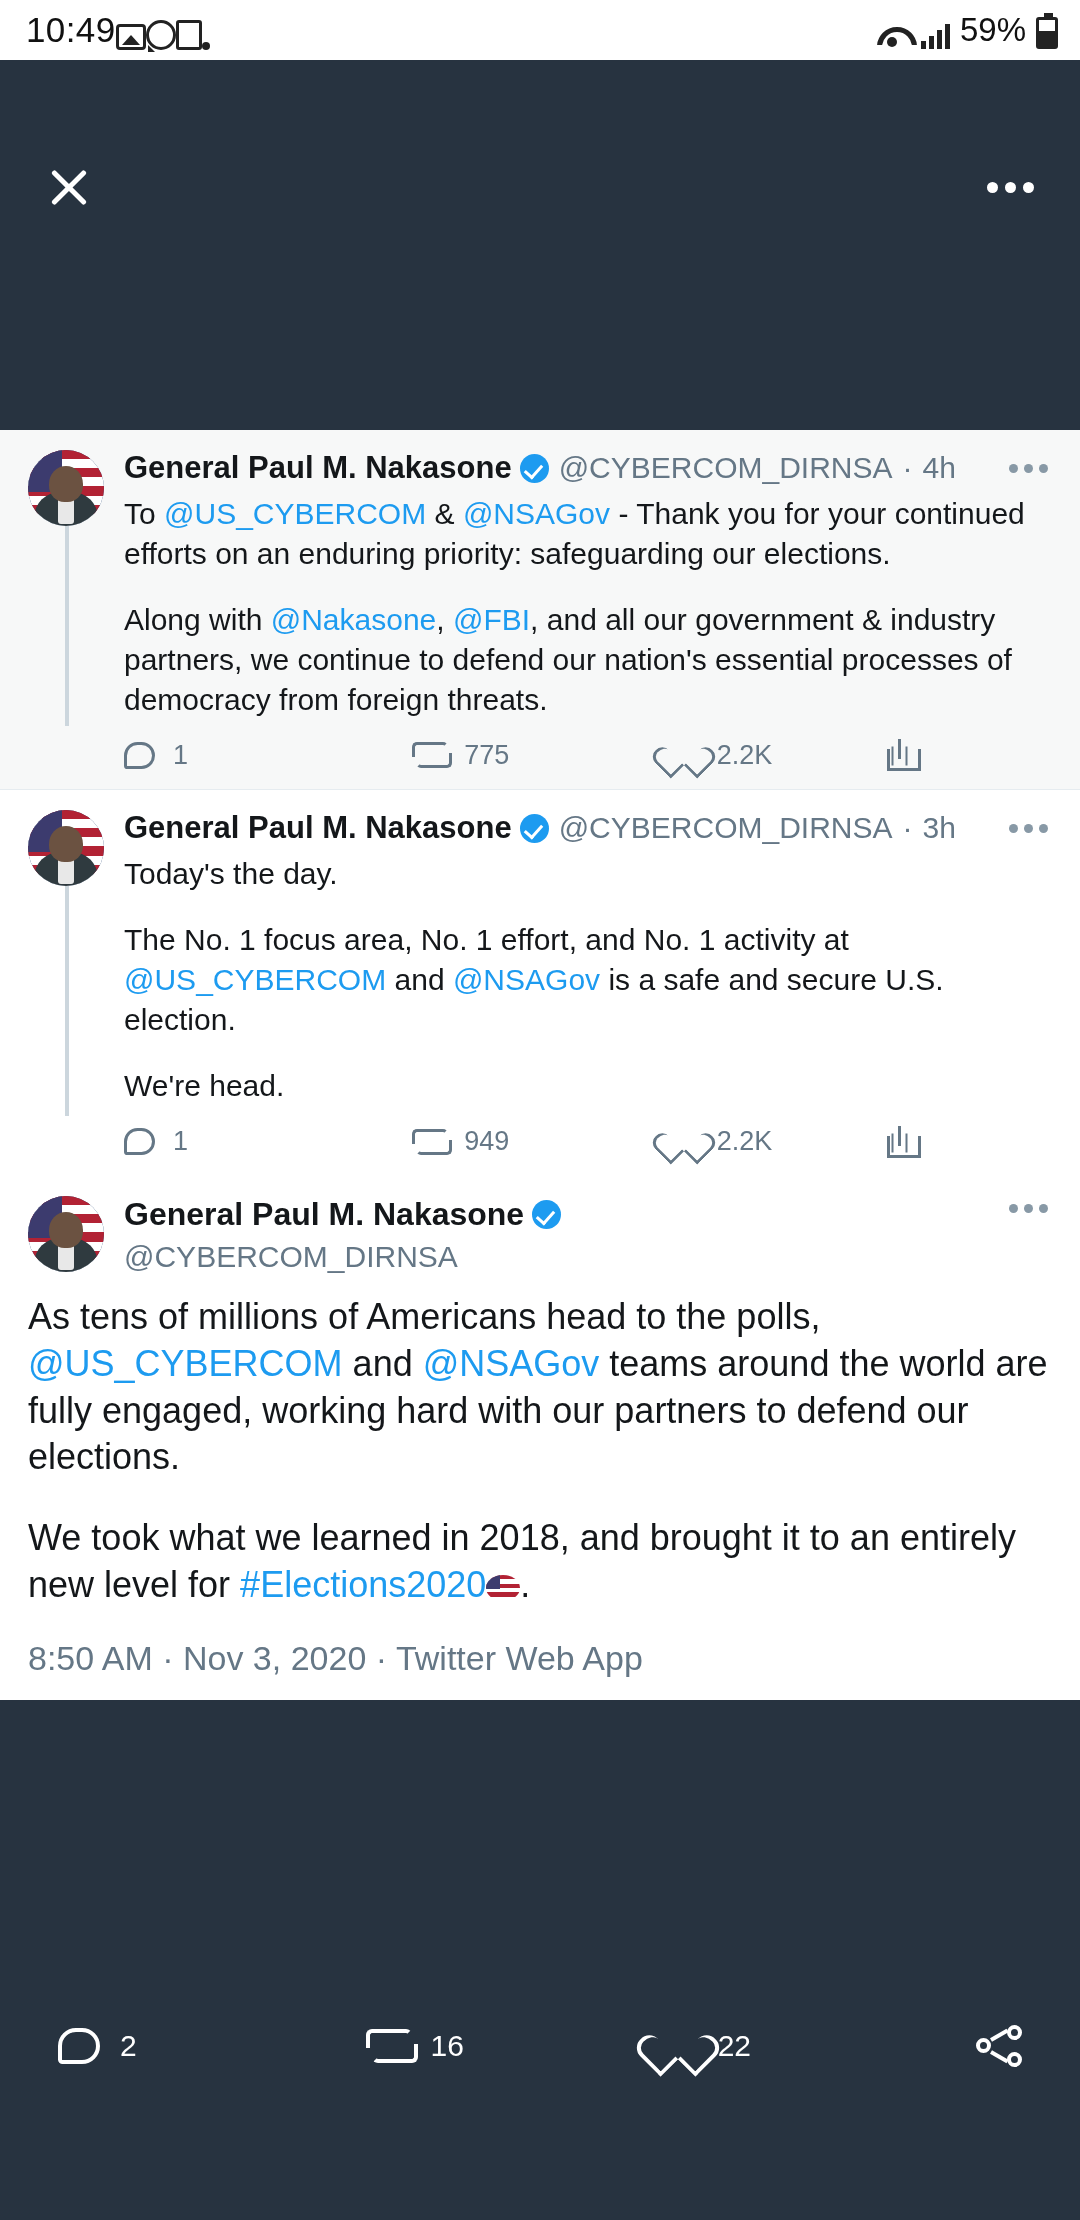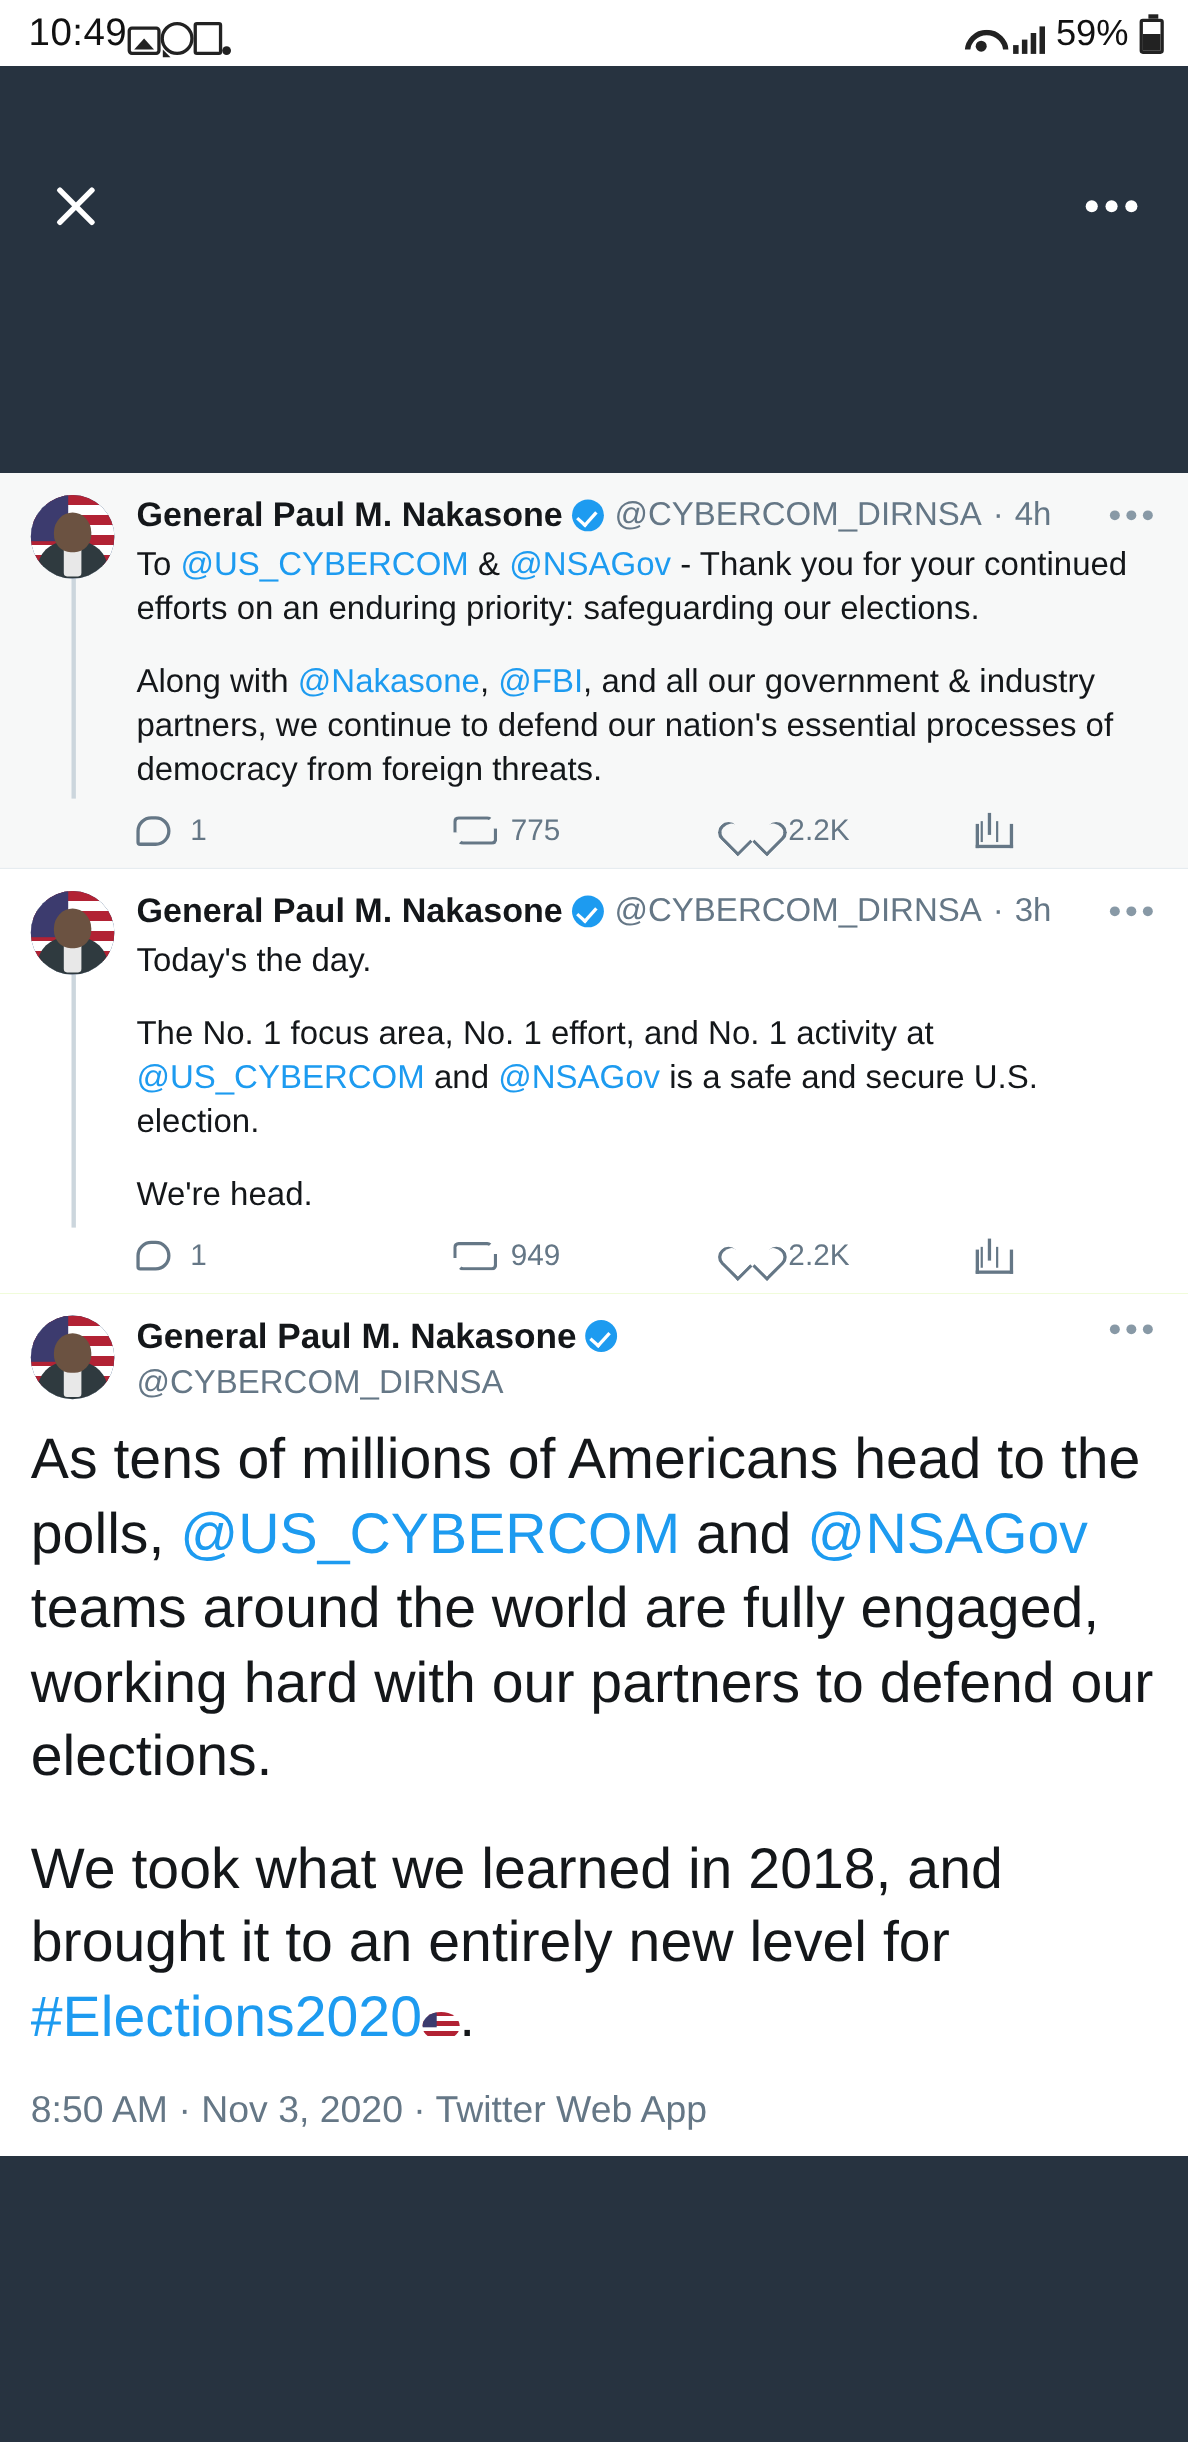--- a/index.html
+++ b/index.html
@@ -83,21 +83,21 @@
   }
   .close-x::before { transform: rotate(45deg); }
   .close-x::after  { transform: rotate(-45deg); }
   .top-more {
     position: absolute; right: 46px; top: 122px;
     display: flex; gap: 7px;
   }
   .top-more i { width: 11px; height: 11px; background: #fff; border-radius: 50%; display:block;}
 
   
-  .thread { background: #bef264; }
+  .thread { background: #be185d; }
 
   .tweet { position: relative; padding: 0 0 0 0; }
   .tweet-ancestor { background: #f7f8f8; border-bottom: 1px solid #e6ecf0; }
   .tweet-ancestor.second { background: #fff; border-bottom: none; }
 
   .t-row { display: flex; padding: 20px 28px 0 28px; }
   .avatar {
     width: 76px; height: 76px; border-radius: 50%; flex: 0 0 76px;
     position: relative; overflow: hidden;
     background: #1d3f6e;
@@ -203,21 +203,21 @@
   .focus { padding: 20px 28px 0 28px; background: #fff; }
   .focus-head { display: flex; }
   .focus-names { padding-left: 20px; }
   .focus-name-row { display: flex; align-items: center; }
   .focus-name { font-size: 32px; font-weight: bold; color: #14171a; }
   .focus-handle { font-size: 30px; color: #657786; margin-top: 7px; }
   .replying {
     font-size: 30px; color: #657786; margin-top: 28px;
   }
   .focus-text {
-    font-size: 52px; line-height: 1.3; color: #14171a; margin-top: 20px;
+    font-size: 36px; line-height: 1.3; color: #14171a; margin-top: 20px;
   }
   .focus-text p { margin-bottom: 34px; }
   .focus-text p:last-child { margin-bottom: 0; }
   .flagmoji {
     display: inline-block; width: 34px; height: 26px; vertical-align: -4px;
     border-radius: 50%;
     background:
       linear-gradient(to bottom,
         #b22234 0 16%, #fff 16% 33%, #b22234 33% 50%, #fff 50% 66%,
         #b22234 66% 83%, #fff 83% 100%);

